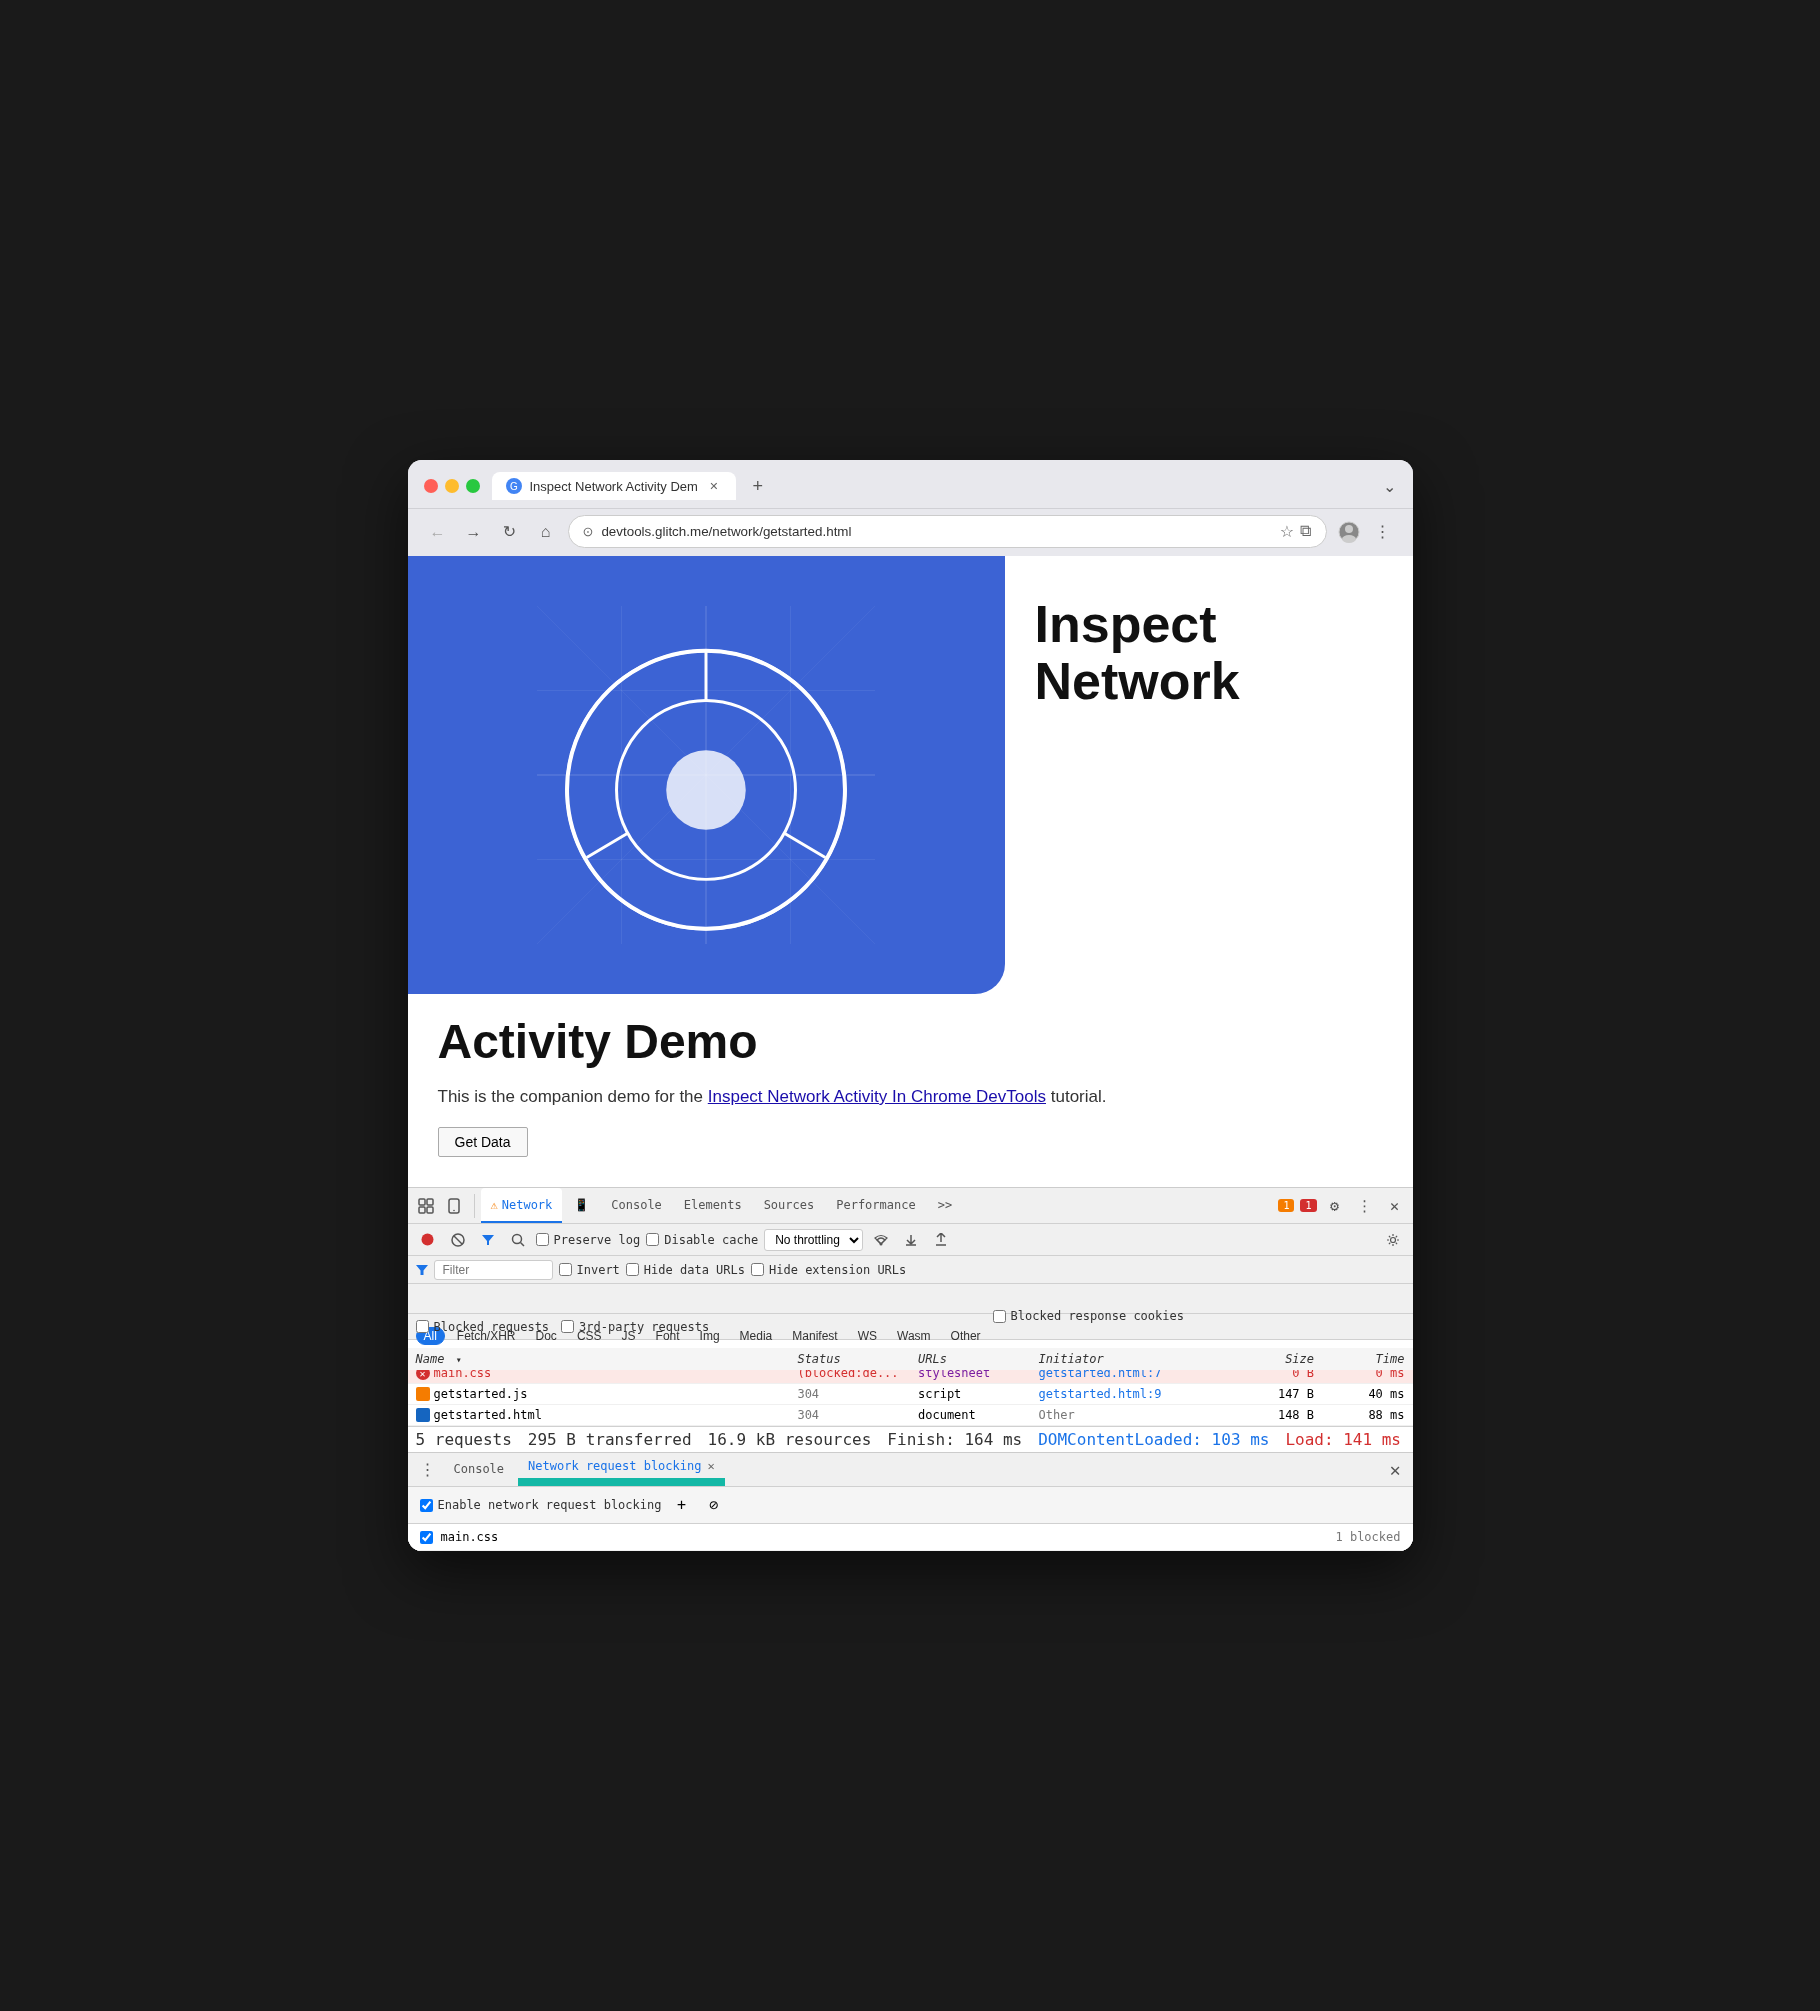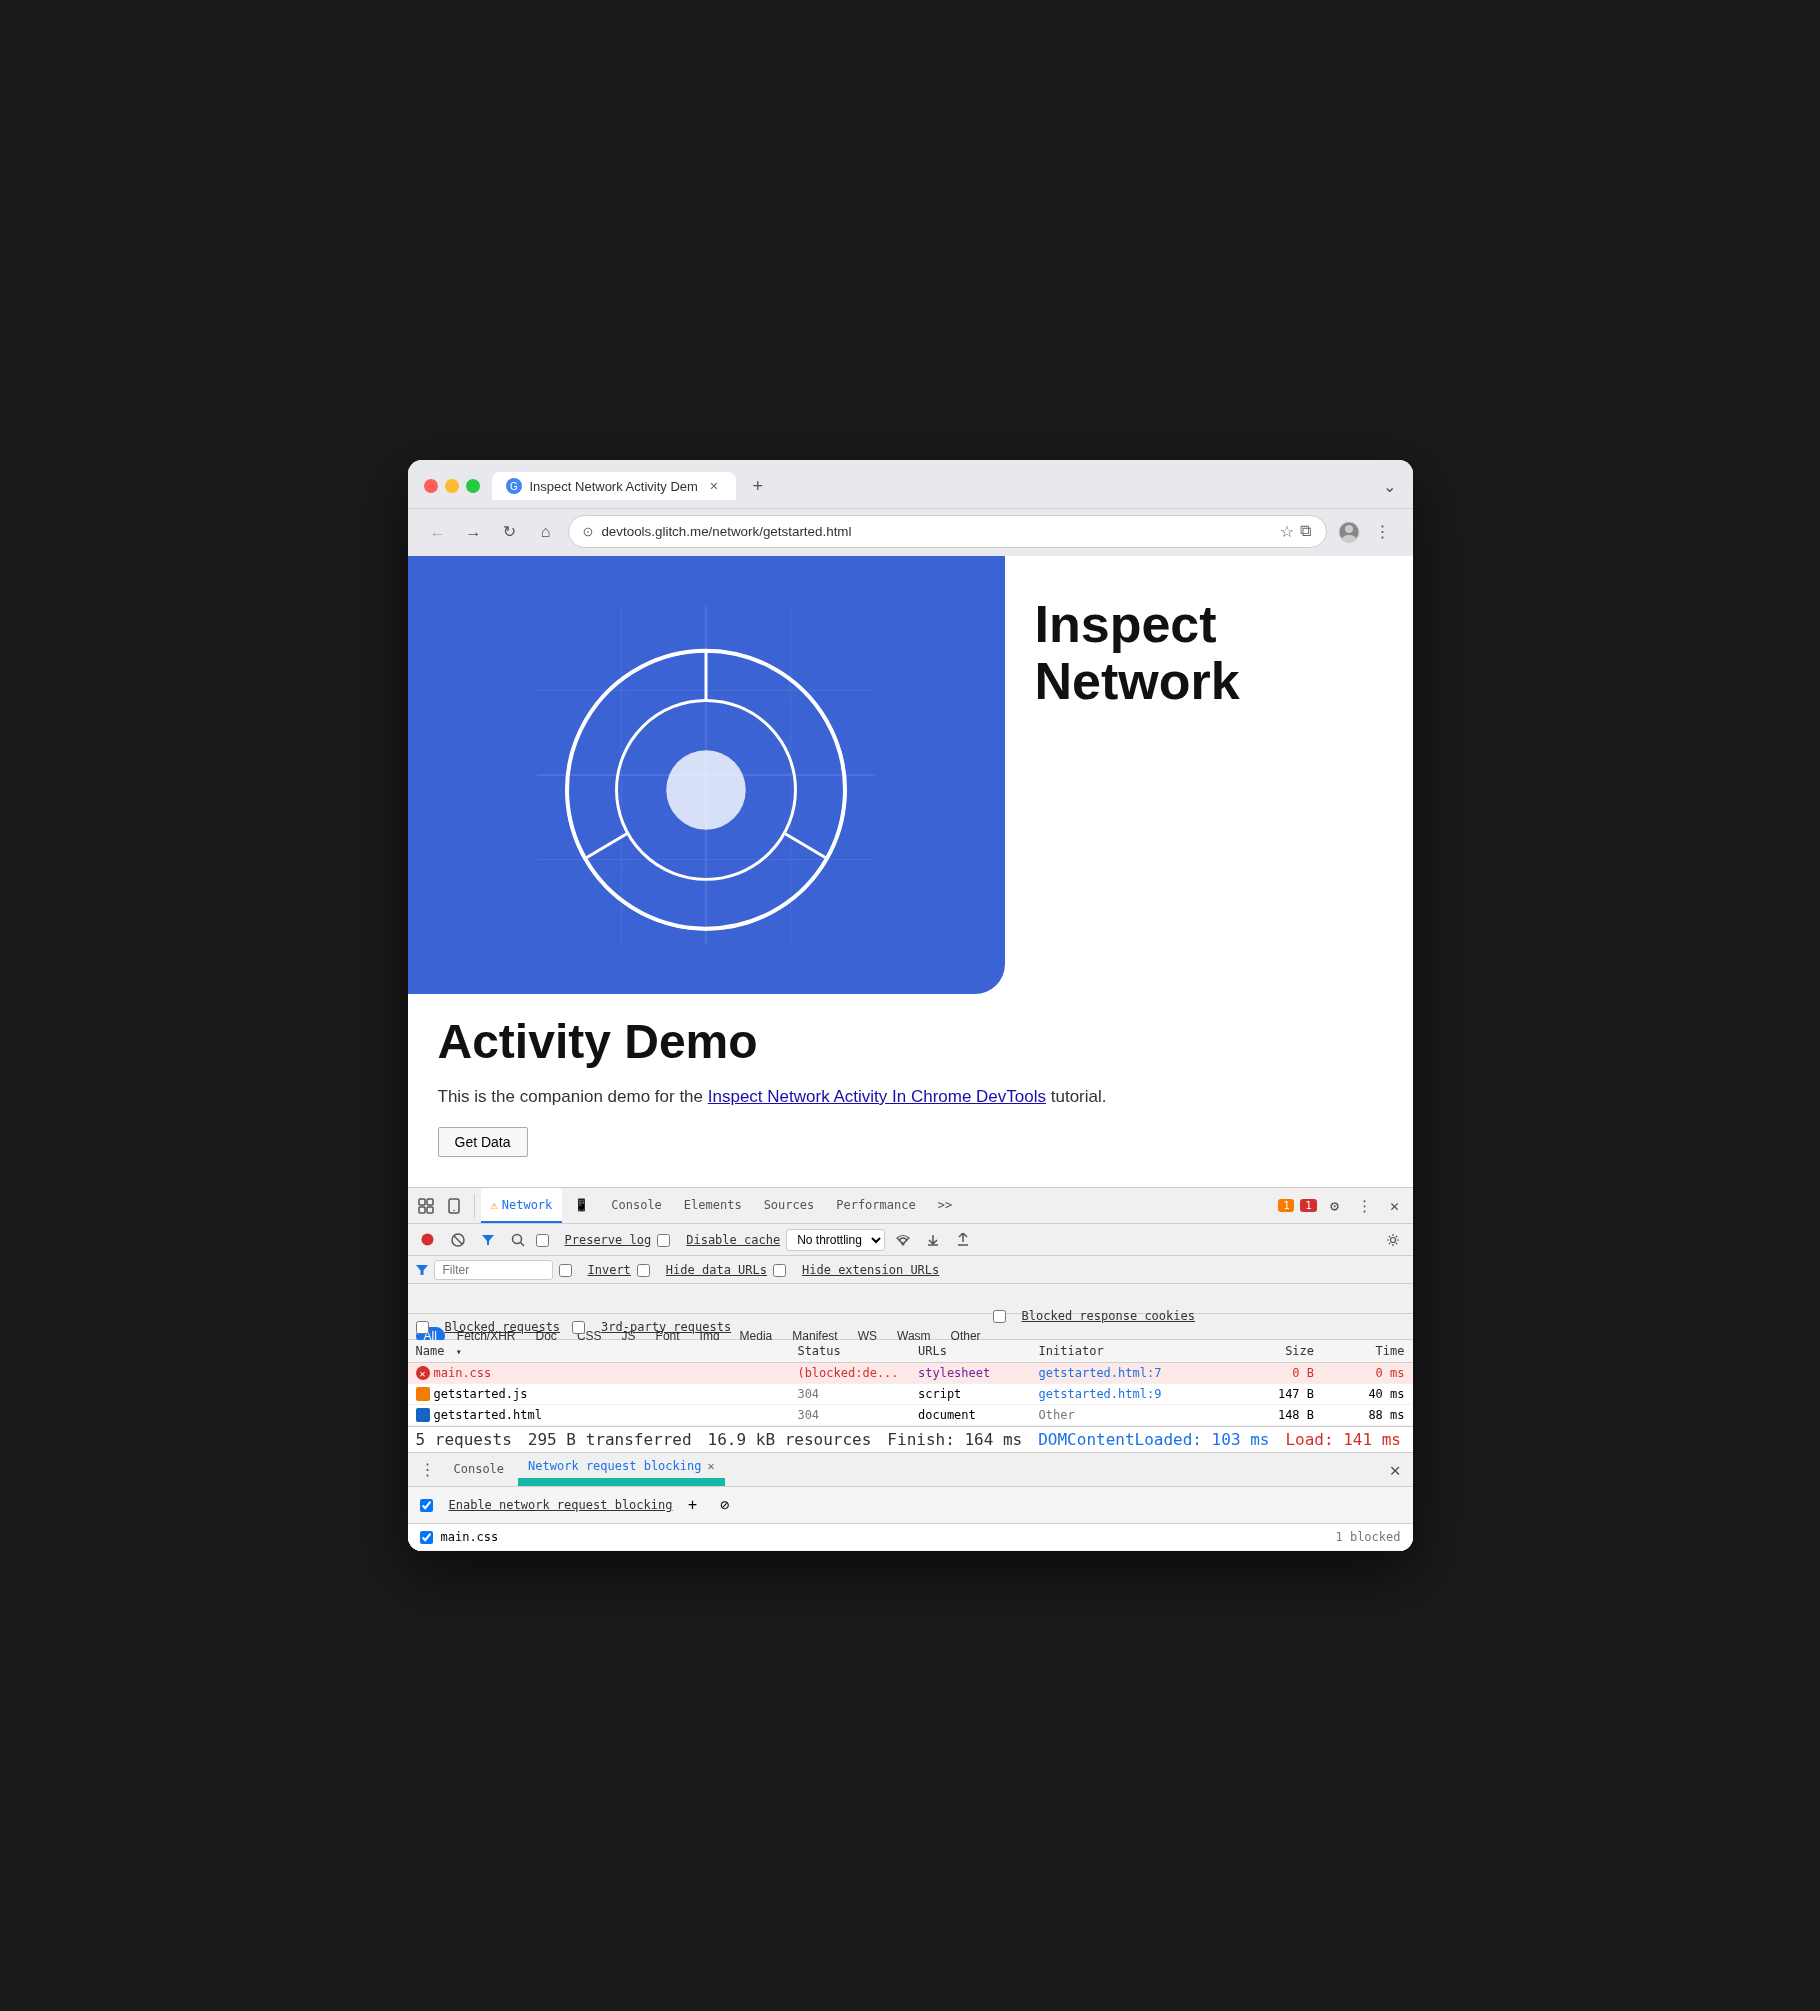--- a/index.html
+++ b/index.html
@@ -266,27 +266,26 @@
       height: 32px;
     }
     .network-toolbar .icon-btn {
       font-size: 14px;
     }
     .stop-btn { color: #d32f2f; }
     .filter-icon-btn { color: #1a73e8; }
     .search-icon { color: #555; }
     .checkbox-label {
       display: flex;
-      align-items: flex-end;
-      gap: 16px;
+      align-items: center;
+      gap: 5px;
       font-size: 12px;
       color: #333;
       cursor: pointer;
       white-space: nowrap;
-      text-decoration: underline;
     }
     .checkbox-label input { cursor: pointer; }
     .throttle-select {
       padding: 2px 6px;
       font-size: 12px;
       border: 1px solid #ccc;
       border-radius: 3px;
       background: white;
       cursor: pointer;
     }
@@ -354,21 +353,22 @@
     }
     .network-table th {
       background: #f5f5f5;
       border-bottom: 1px solid #d0d0d0;
       text-align: left;
       padding: 4px 8px;
       font-weight: 500;
       color: #333;
       white-space: nowrap;
       position: sticky;
-      top: 0;
+      top: 8px;
+      font-style: italic;
     }
     .network-table th.sortable { cursor: pointer; }
     .network-table td {
       padding: 3px 8px;
       border-bottom: 1px solid #f0f0f0;
       white-space: nowrap;
       overflow: hidden;
       text-overflow: ellipsis;
       max-width: 0;
     }

